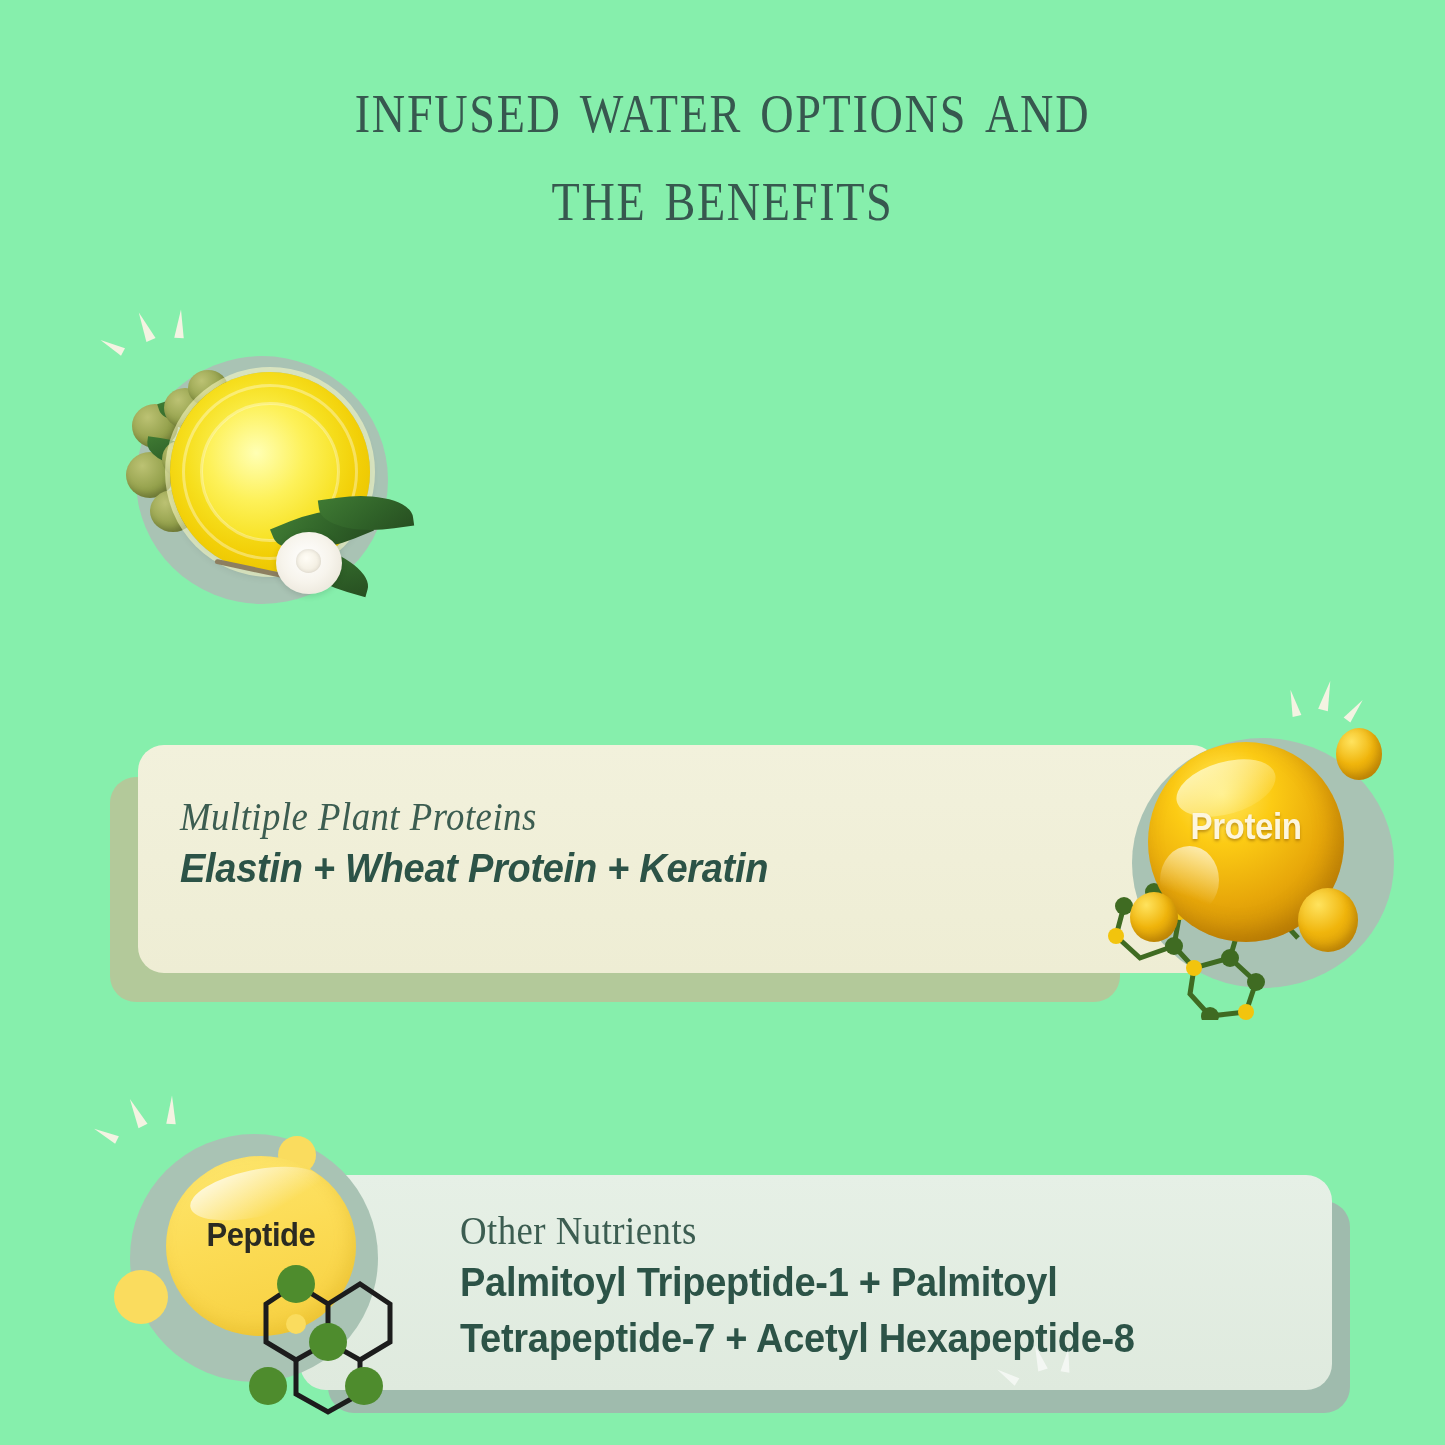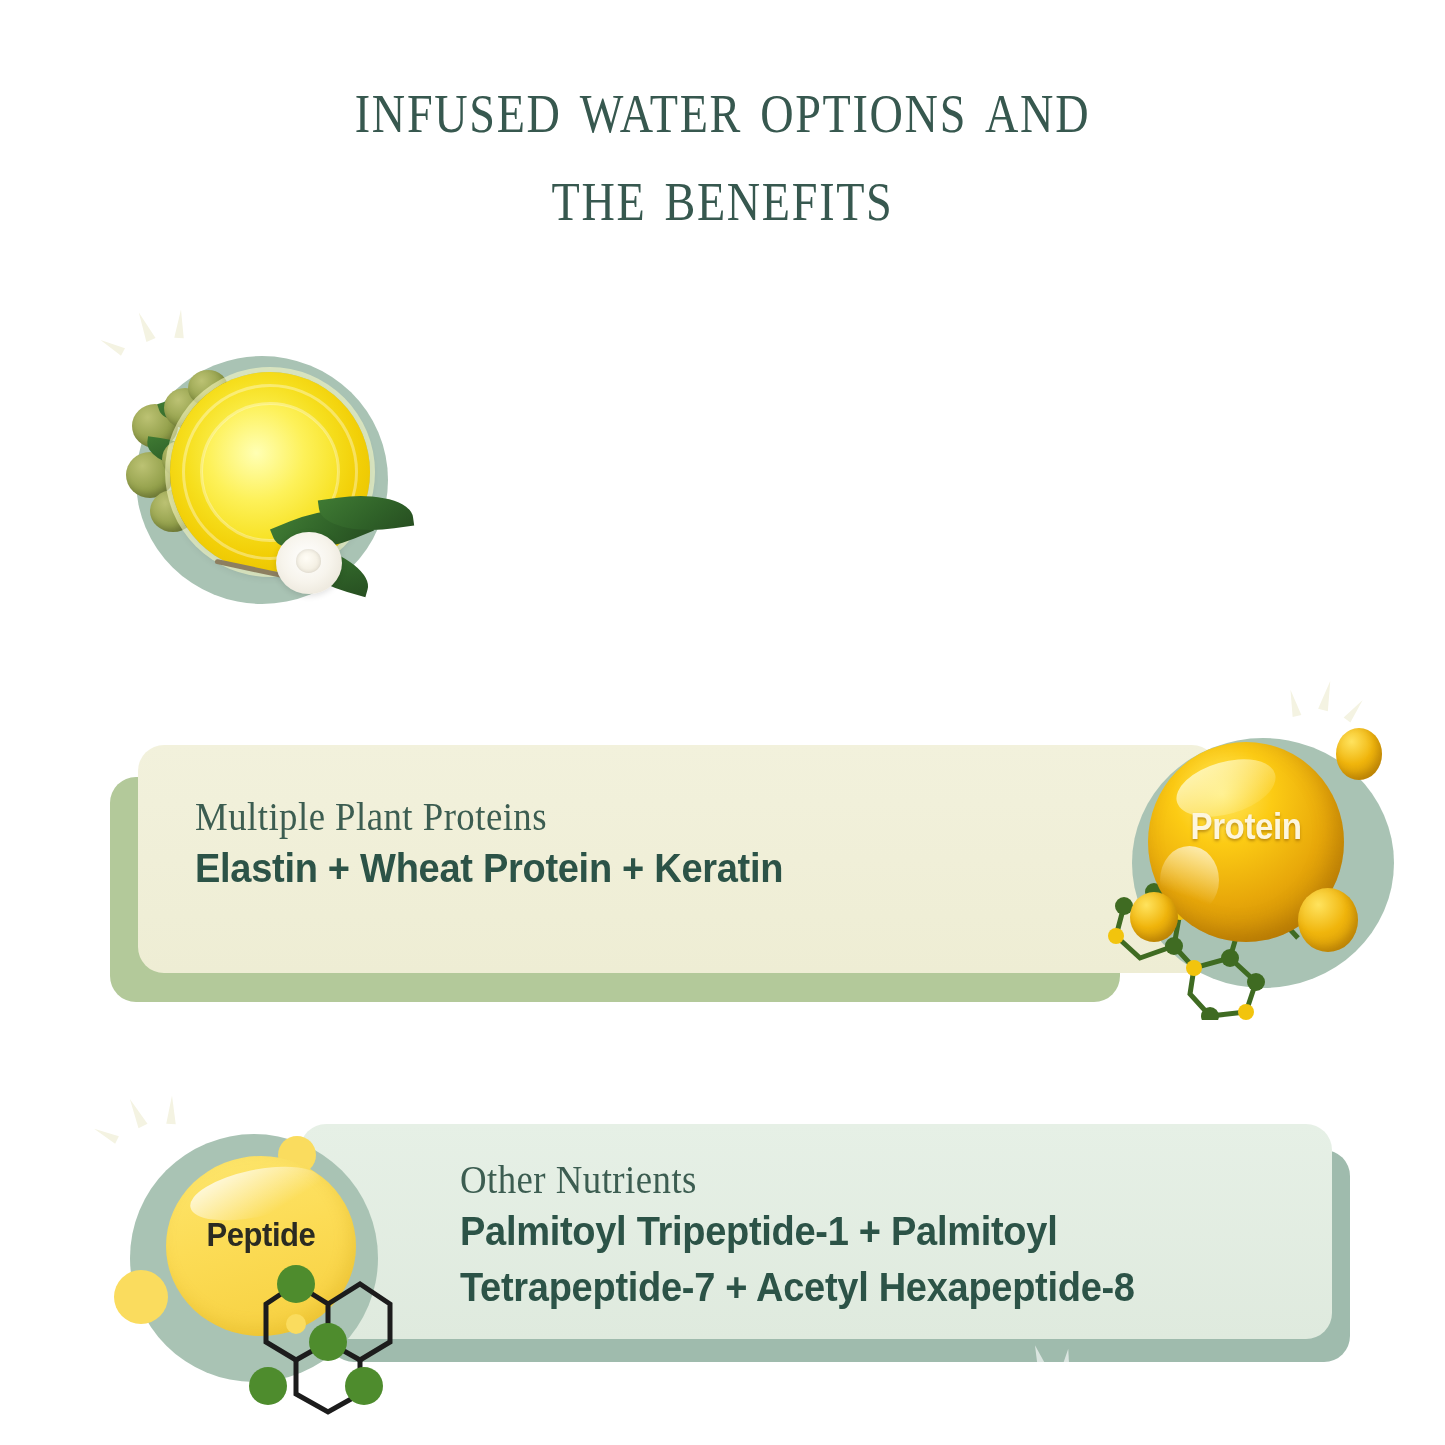--- a/index.html
+++ b/index.html
@@ -7,21 +7,21 @@
   html, body {
     width:1445px; height:1445px;
     background:#d8e2d8;
     font-family:"Liberation Sans", sans-serif;
     overflow:hidden;
   }
 
   #page {
     position:relative;
     width:1445px; height:1445px;
-    background:#ffffff;
+    background:#86efac;
   }
 
   
   #title {
     position:absolute;
     top:62px; left:0; width:1445px;
     text-align:center;
     color:#37584f;
     font-family:"Liberation Serif", serif;
     font-size:78px;
@@ -73,24 +73,24 @@
   #card1-shadow { left:28px; top:26px; width:1165px; height:210px; background:#9fbbad; }
   #card1 { left:0px; top:0px; width:1175px; height:215px;
            background:linear-gradient(180deg,#e6f0e6 0%,#e0ecdf 100%); }
   #card1-text { left:355px; top:38px; width:800px; }
 
   
   #card2-wrap { left:110px; top:745px; width:1050px; height:275px; }
   #card2-shadow { left:0px; top:32px; width:1010px; height:225px; background:#b3c99a; }
   #card2 { left:28px; top:0px; width:1080px; height:228px;
            background:linear-gradient(180deg,#f2f1dc 0%,#eeedd4 100%); }
-  #card2-text { left:85px; top:48px; width:900px; }
-
-  
-  #card3-wrap { left:300px; top:1124px; width:1060px; height:240px;text-decoration:underline; }
+  #card2-text { left:70px; top:48px; width:900px;font-style:italic; }
+
+  
+  #card3-wrap { left:300px; top:1175px; width:1060px; height:240px;text-decoration:underline; }
   #card3-shadow { left:28px; top:26px; width:1022px; height:212px; background:#9fbbad; }
   #card3 { left:0px; top:0px; width:1032px; height:215px;
            background:linear-gradient(180deg,#e6f0e6 0%,#dfeade 100%); }
   #card3-text { left:160px; top:32px; width:840px; }
 
   
   #g-oil { position:absolute; left:108px; top:332px; width:300px; height:300px; }
   #g-oil .blob {
     position:absolute; left:28px; top:24px; width:252px; height:248px;
     background:#a9c3b4; border-radius:50%;

